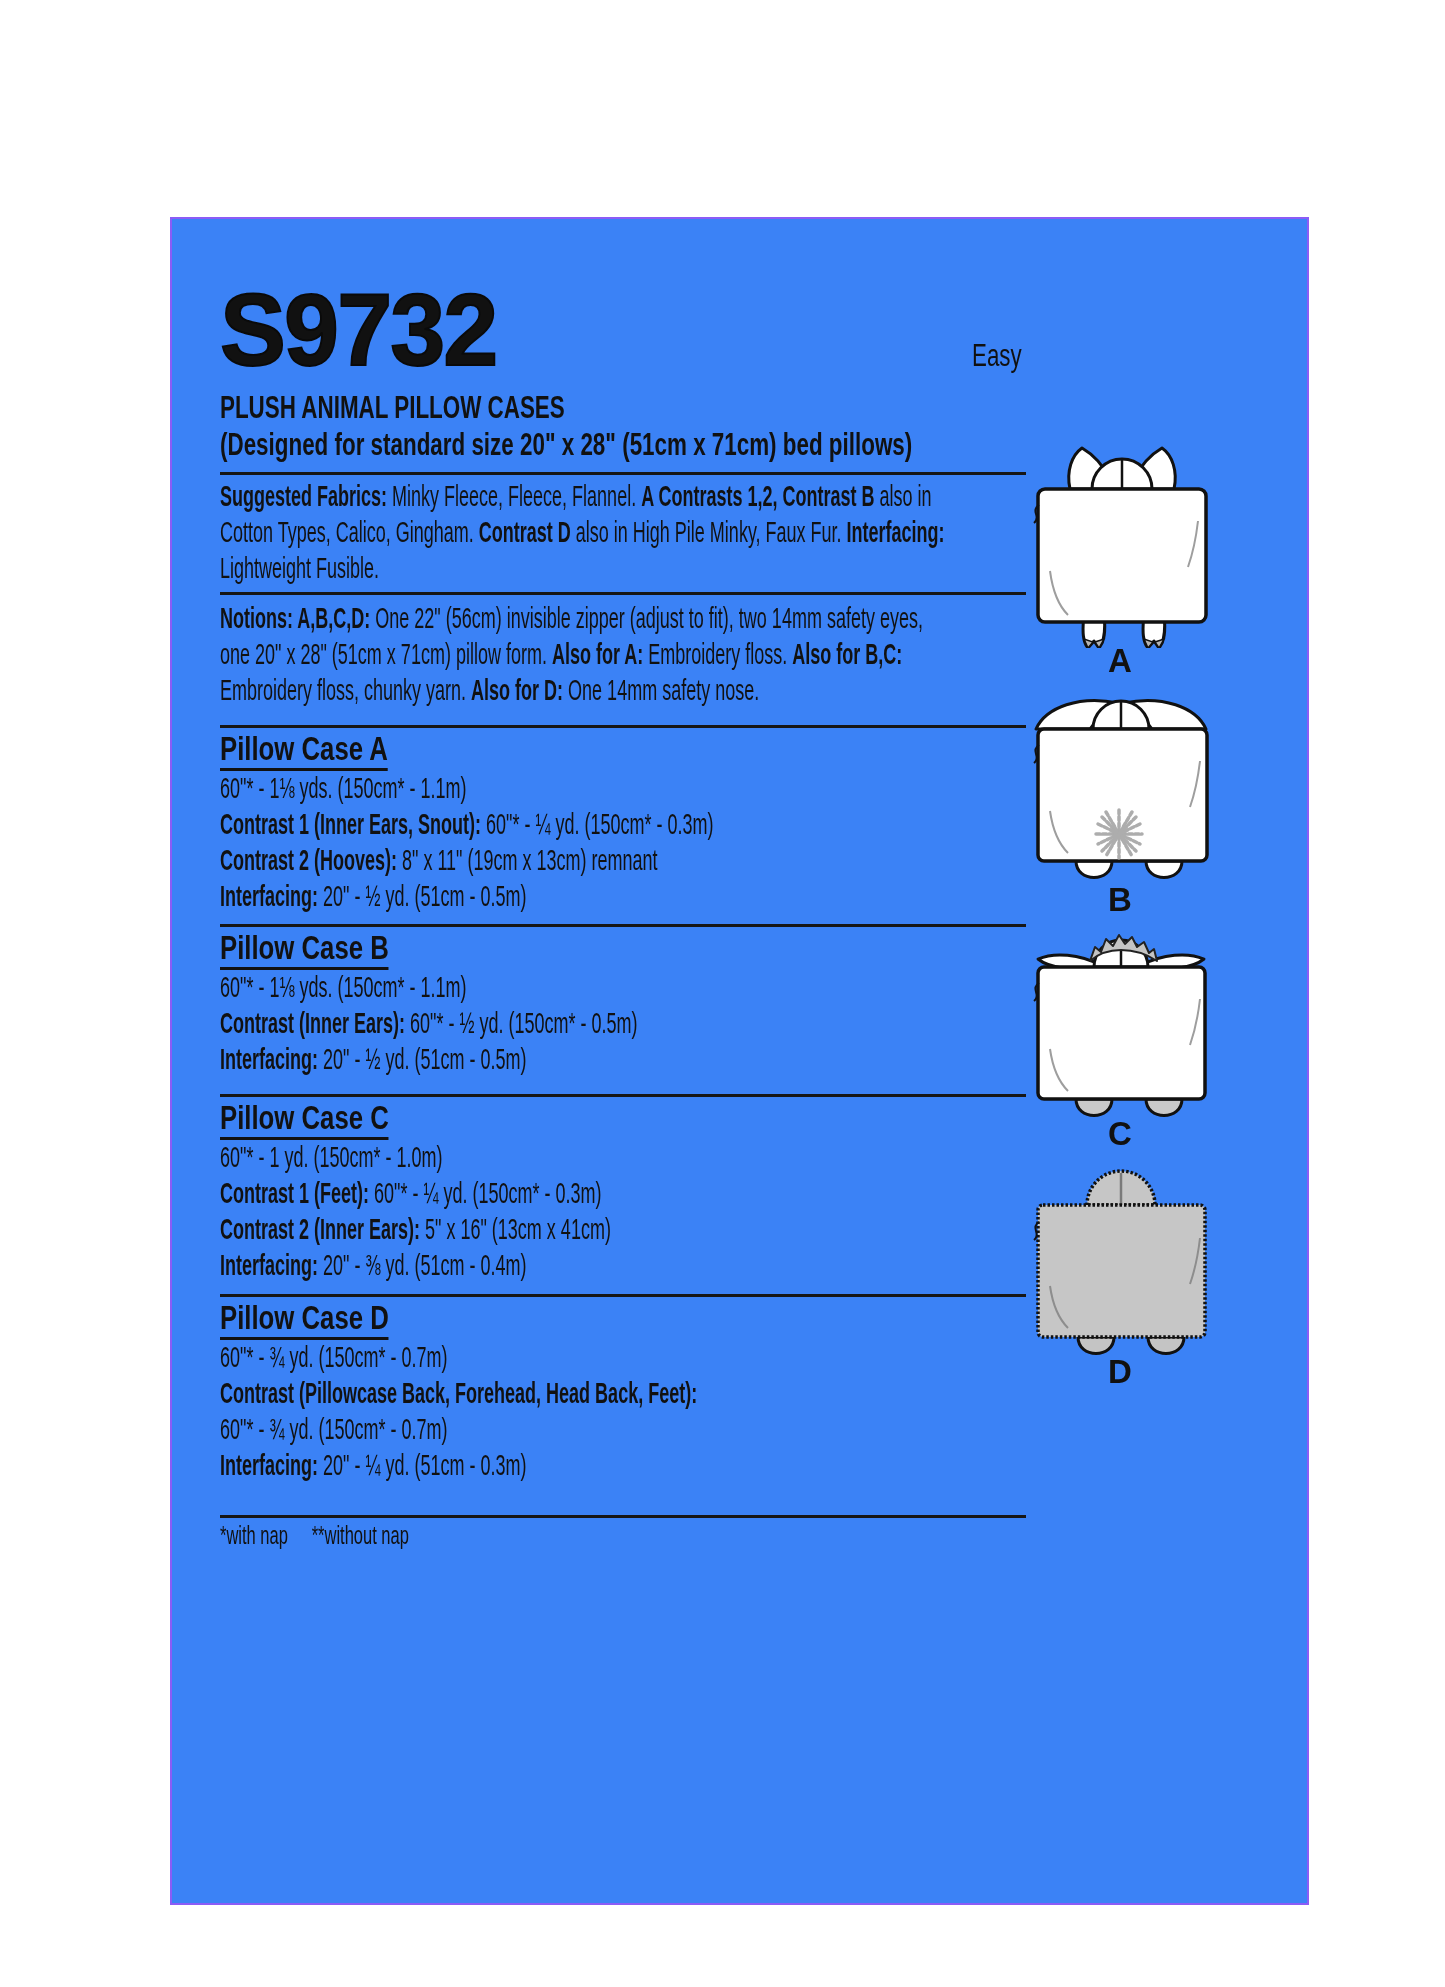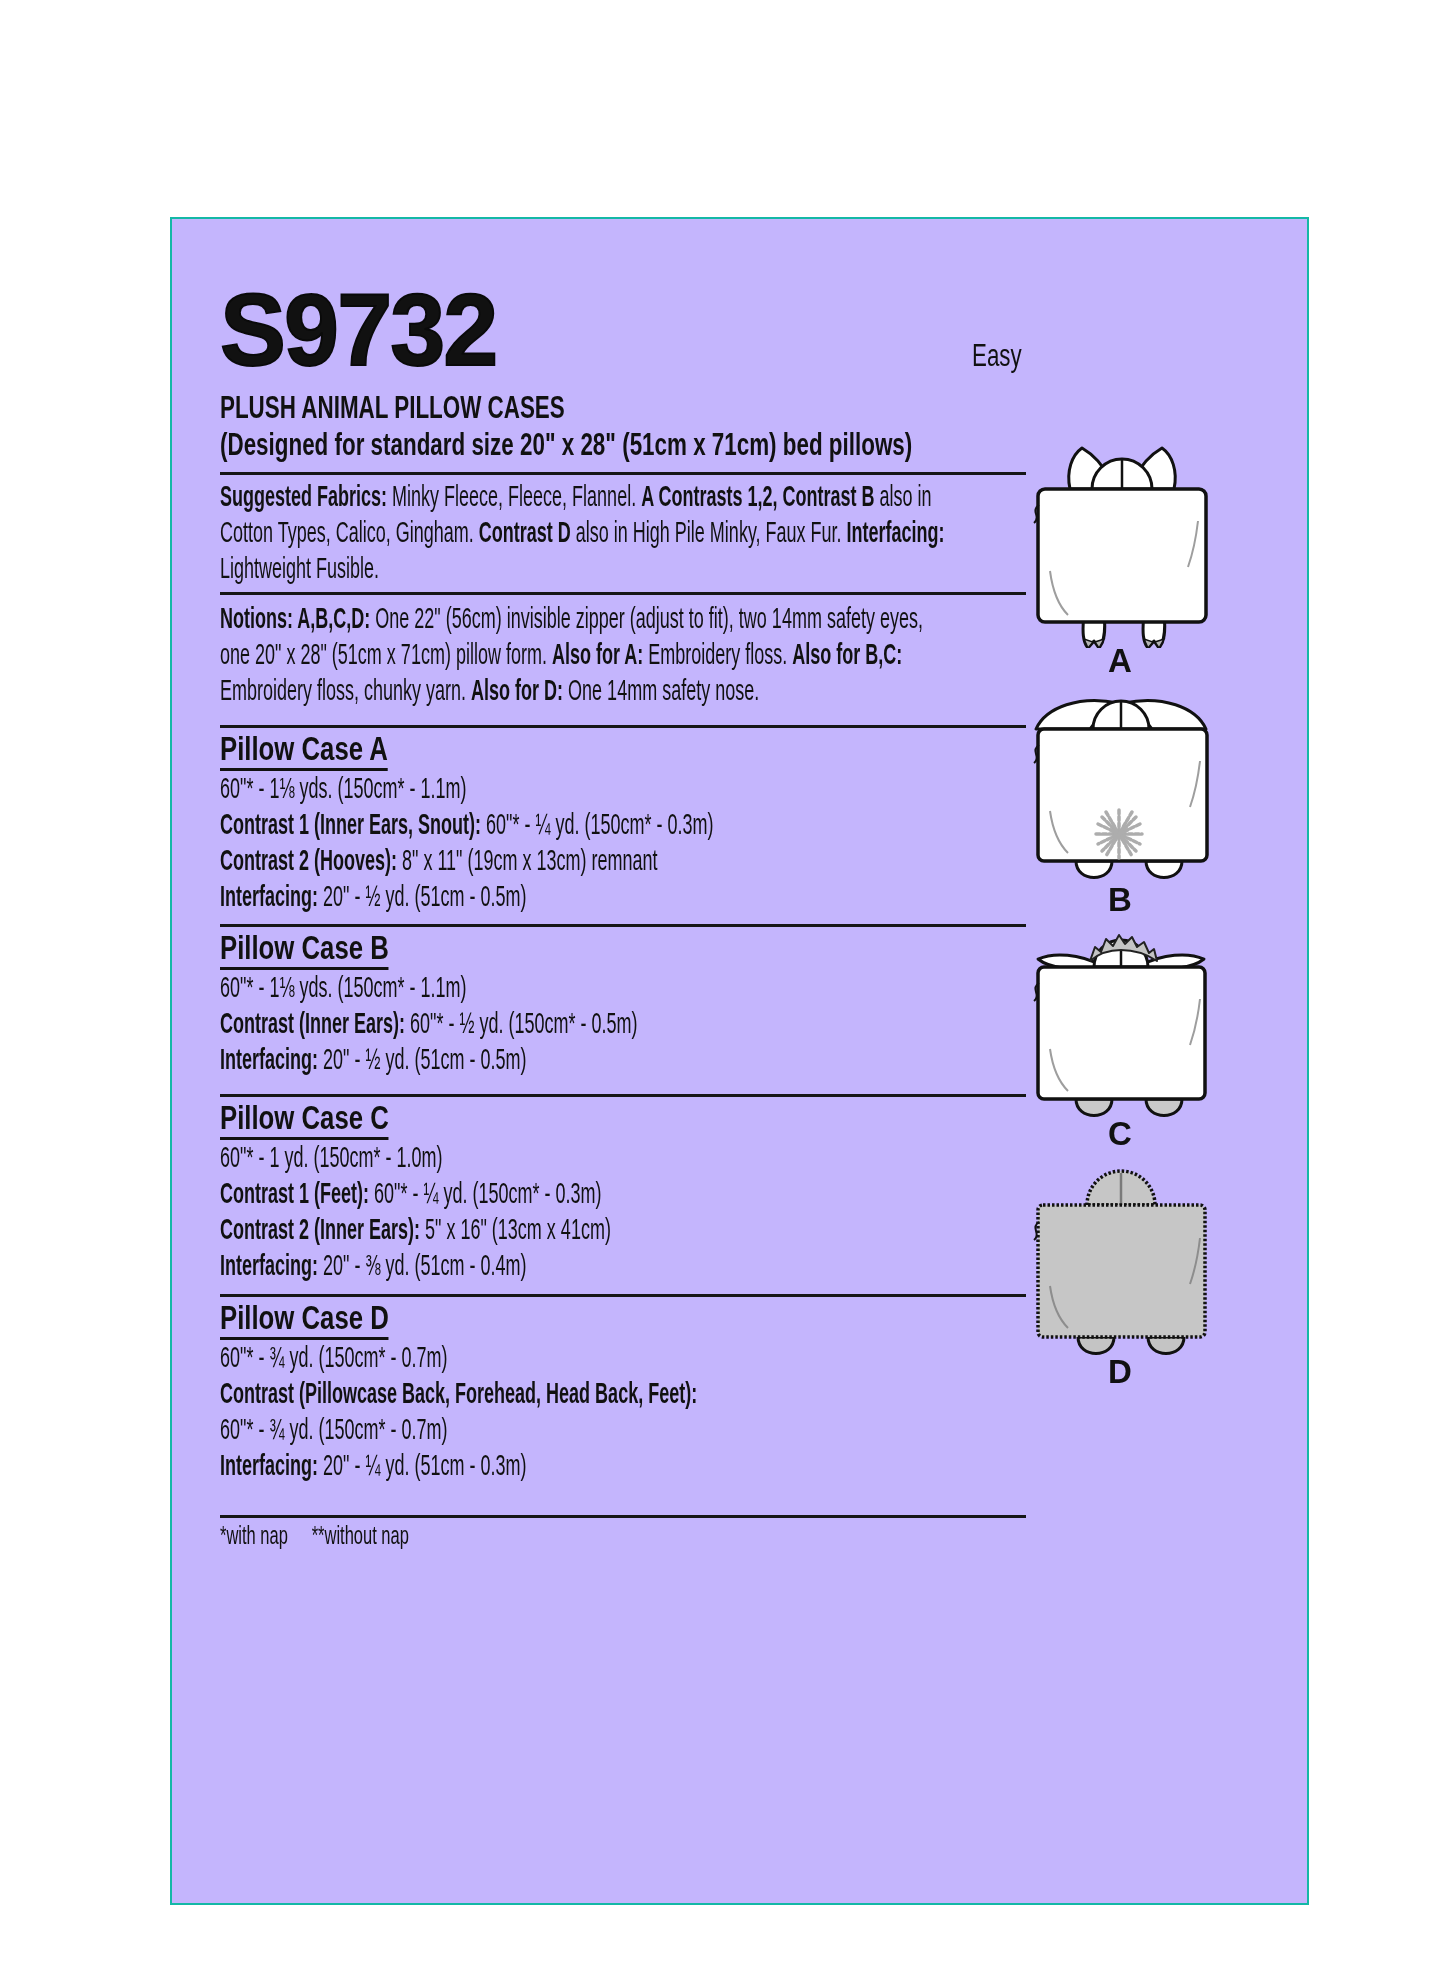--- a/index.html
+++ b/index.html
@@ -1,17 +1,17 @@
 <!DOCTYPE html>
 <html><head>
 <meta charset="utf-8">
 <style>
   html,body{margin:0;padding:0;background:#ffffff;}
   body{width:1445px;height:1987px;position:relative;font-family:"Liberation Sans","DejaVu Sans",sans-serif;color:#111;}
-  .page{position:absolute;left:170px;top:217px;width:1139px;height:1688px;background:#c4b5fd;border:2px solid #14b8a6;box-sizing:border-box;}
+  .page{position:absolute;left:170px;top:217px;width:1139px;height:1688px;background:#3b82f6;border:2px solid #8b5cf6;box-sizing:border-box;}
   .abs{position:absolute;}
   .cond{transform-origin:0 0;white-space:nowrap;}
   .sx60{transform:scaleX(.60);}
   .sx66{transform:scaleX(.66);}
   .sx70{transform:scaleX(.70);}
   .sx72{transform:scaleX(.72);}
   .sx78{transform:scaleX(.78);}
   .title{left:48px;top:60px;font-size:102px;font-weight:bold;letter-spacing:-2px;line-height:1;-webkit-text-stroke:2px #0a0a0a;transform:scaleX(.97);transform-origin:0 0;}
   .easy{left:800px;top:120px;font-size:31px;line-height:34px;}
   .subtitle{left:48px;top:170px;font-size:32px;font-weight:bold;line-height:37px;}

